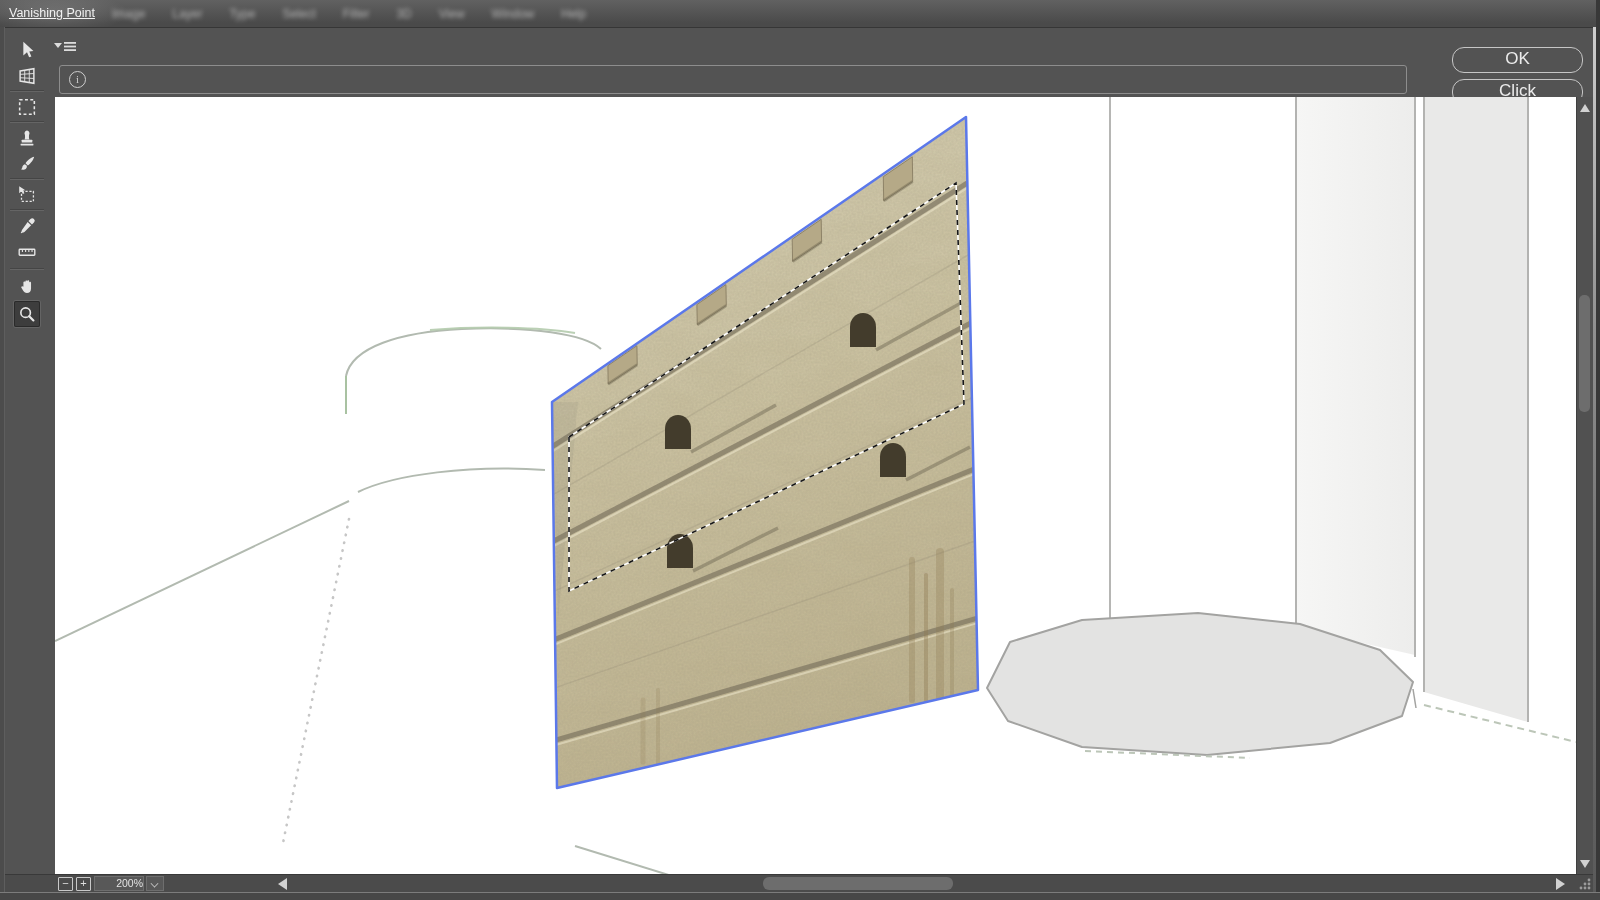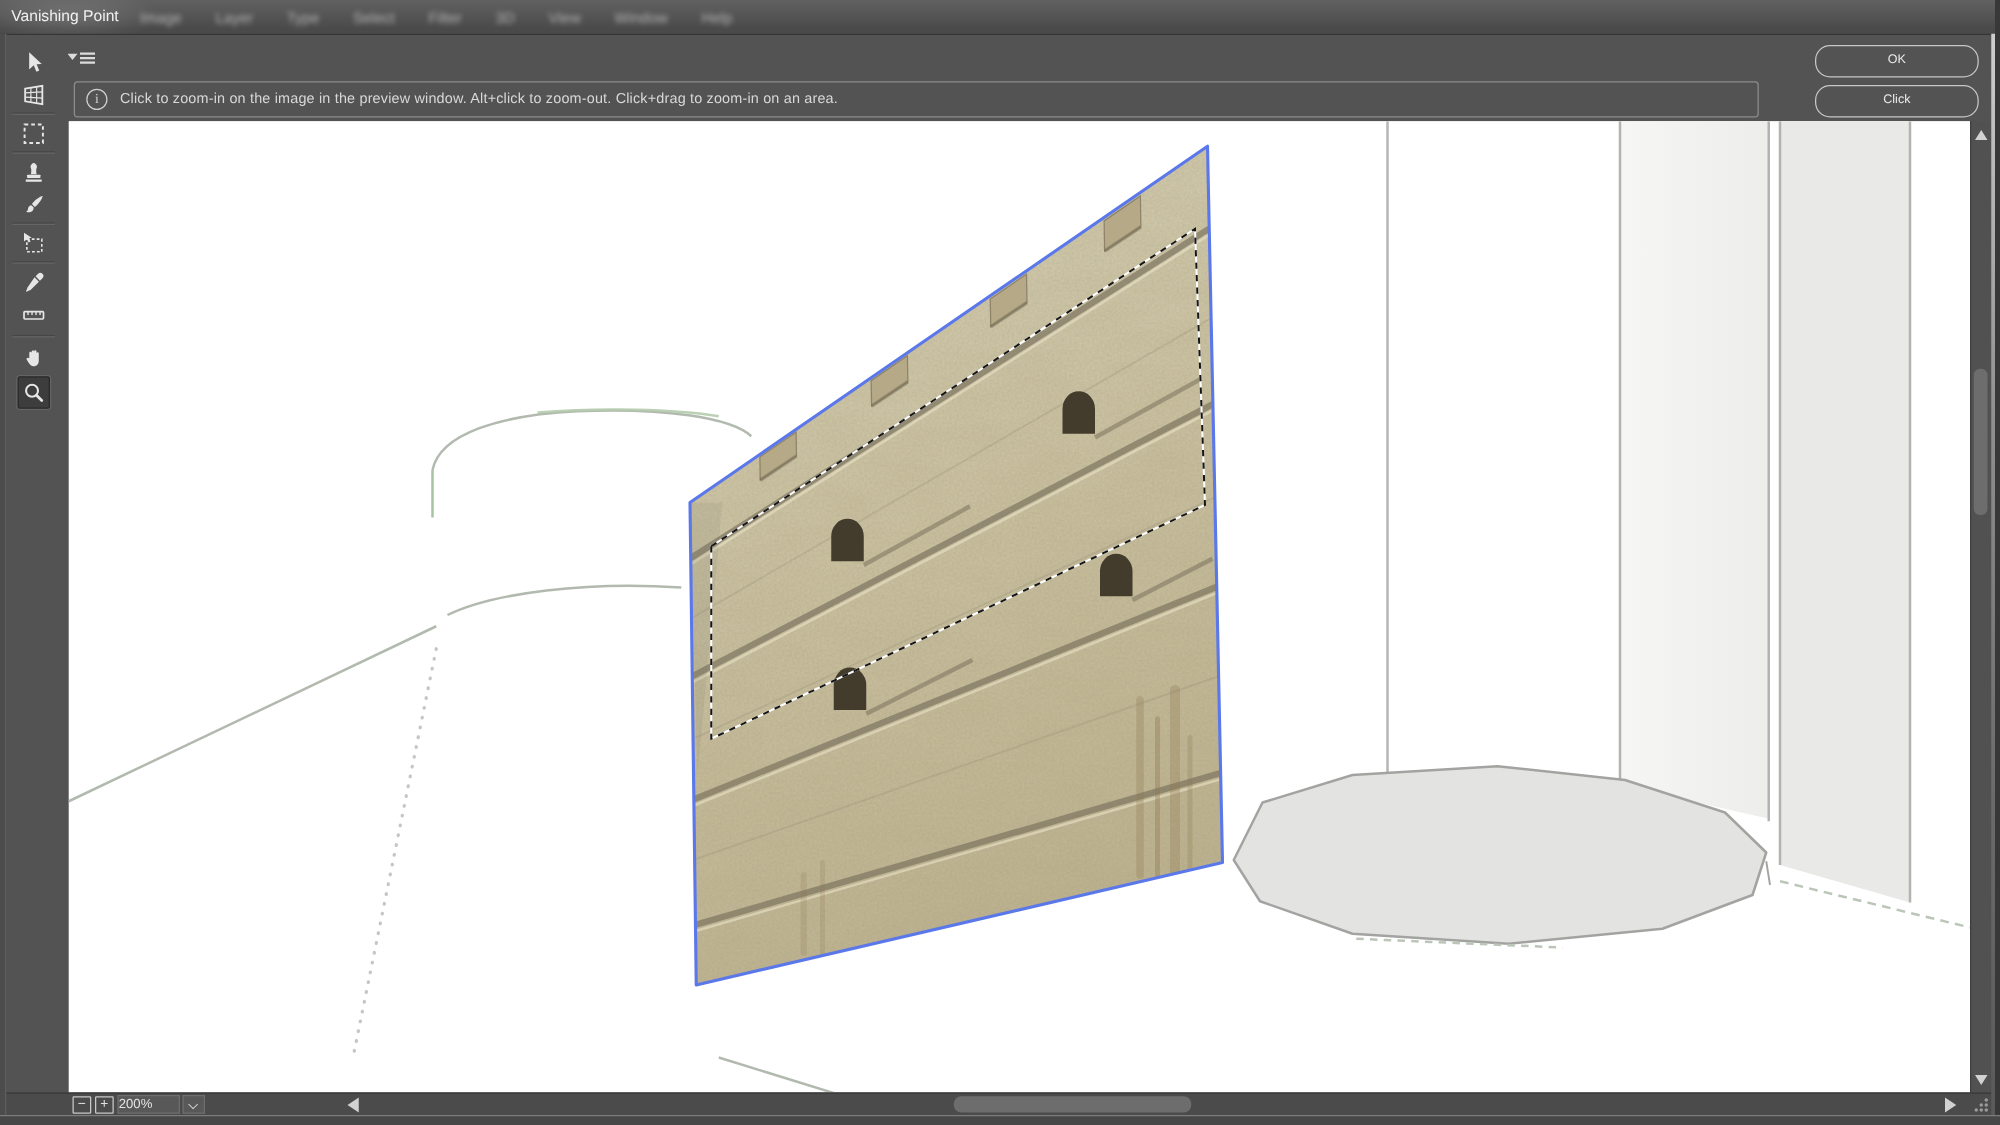--- a/index.html
+++ b/index.html
@@ -2,29 +2,29 @@
 <html><head>
 <meta charset="utf-8">
 <style>
   html,body{margin:0;padding:0;background:#2b2b2b;font-family:"Liberation Sans",sans-serif;}
   #win{position:relative;width:1600px;height:900px;background:#535353;overflow:hidden;
        outline:1px solid #1e1e1e;}
   
   #titlebar{position:absolute;left:0;top:0;width:1600px;height:27px;
     background:linear-gradient(180deg,#616161,#4a4a4a 85%);border-bottom:1px solid #363636;}
   #title{position:absolute;left:9px;top:0;height:27px;line-height:27px;color:#f1f1f1;
-    font-size:12.5px;padding:0 14px 0 0;z-index:2;}
+    font-size:12.5px;padding:0 14px 0 0;z-index:2;text-decoration:underline;}
   #title::before{content:"";position:absolute;left:-9px;top:0;width:130px;height:27px;
     background:radial-gradient(ellipse 75px 20px at 55px 13px,rgba(255,255,255,.16),rgba(255,255,255,0));z-index:-1;}
   #menubar{position:absolute;left:112px;top:0;height:27px;display:flex;align-items:center;gap:27px;
     filter:blur(2.3px);opacity:.8;}
   #menubar span{color:#c9c9c9;font-size:12px;white-space:nowrap;}
   
   .chrome-btn{position:absolute;width:129px;height:24px;border:1px solid #c6c6c6;border-radius:12px;
-    background:transparent;color:#ececec;font-size:10px;text-align:center;line-height:22px;cursor:default;}
+    background:transparent;color:#ececec;font-size:17px;text-align:center;line-height:22px;cursor:default;margin-top:11px;}
   #btn-ok{left:1452px;top:36px;}
   #btn-cancel{left:1452px;top:68px;}
   #flyout{position:absolute;left:54px;top:39px;width:24px;height:15px;}
   #infobar{position:absolute;left:59px;top:65px;width:1346px;height:27px;border:1px solid #8d8d8d;
     border-radius:3px;}
   #info-icon{position:absolute;left:9px;top:5px;width:15px;height:15px;border:1.4px solid #cfcfcf;
     border-radius:50%;color:#cfcfcf;font-size:11px;line-height:15px;text-align:center;font-family:"Liberation Serif",serif;}
   #info-text{position:absolute;left:36px;top:0;height:27px;line-height:27px;color:#d8d8d8;font-size:11.5px;
     letter-spacing:.15px;white-space:nowrap;}
   
@@ -43,21 +43,21 @@
   .arr.up{left:3px;top:7px;border-left:5px solid transparent;border-right:5px solid transparent;border-bottom:8px solid #d2d2d2;}
   .arr.down{left:3px;bottom:6px;border-left:5px solid transparent;border-right:5px solid transparent;border-top:8px solid #d2d2d2;}
   #vthumb{position:absolute;left:2px;top:198px;width:11px;height:117px;background:#6d6d6d;border-radius:5px;}
   #statusbar{position:absolute;left:0;top:874px;width:1600px;height:18px;background:#4b4b4b;
     border-top:1px solid #393939;}
   .sq-btn{position:absolute;top:2px;width:13px;height:12px;border:1px solid #c9c9c9;border-radius:1px;
     color:#e0e0e0;font-size:11px;line-height:11px;text-align:center;}
   #zoom-out{left:58px;}
   #zoom-in{left:76px;}
   #pct{position:absolute;left:94px;top:1px;width:48px;height:13px;background:#585858;border:1px solid #6e6e6e;
-    color:#e3e3e3;font-size:10.5px;text-align:left;line-height:13px;}
+    color:#e3e3e3;font-size:10.5px;text-align:right;line-height:13px;}
   #pct-drop{position:absolute;left:146px;top:1px;width:16px;height:13px;background:#585858;border:1px solid #6e6e6e;}
   #pct-drop i{position:absolute;left:4px;top:3px;width:6px;height:6px;border-right:1.6px solid #cdcdcd;
     border-bottom:1.6px solid #cdcdcd;transform:rotate(45deg) scale(.8);}
   .harr{width:0;height:0;position:absolute;top:3px;}
   #h-left{left:278px;border-top:6px solid transparent;border-bottom:6px solid transparent;border-right:9px solid #d2d2d2;}
   #h-right{left:1556px;border-top:6px solid transparent;border-bottom:6px solid transparent;border-left:9px solid #d2d2d2;}
   #hthumb{position:absolute;left:763px;top:2px;width:190px;height:13px;background:#6d6d6d;border-radius:6px;}
   #grip{position:absolute;left:1578px;top:2px;width:14px;height:14px;}
   
   #edge-r{position:absolute;left:1593px;top:27px;width:3px;height:865px;
@@ -89,21 +89,20 @@
   <div id="flyout">
     <svg viewBox="0 0 24 15">
       <polygon points="0,4 8,4 4,9" fill="#dcdcdc"></polygon>
       <rect x="10" y="3" width="12" height="1.8" fill="#dcdcdc"></rect>
       <rect x="10" y="6.6" width="12" height="1.8" fill="#dcdcdc"></rect>
       <rect x="10" y="10.2" width="12" height="1.8" fill="#dcdcdc"></rect>
     </svg>
   </div>
   <div id="infobar">
     <div id="info-icon">i</div>
-    <div id="info-text">Click to zoom-in on the image in the preview window. Alt+click to zoom-out. Click+drag to zoom-in on an area.</div>
   </div>
   <div id="btn-ok" class="chrome-btn">OK</div>
   <div id="btn-cancel" class="chrome-btn">Click</div>
 
   <div id="toolcol">
     <div class="tool" style="top:9px">
       <svg viewBox="0 0 24 24">
         <path d="M8 3 L8 18 L12 14.5 L14.3 20 L16.8 19 L14.5 13.6 L19 13.2 Z" fill="#e6e6e6"></path>
       </svg>
     </div>

